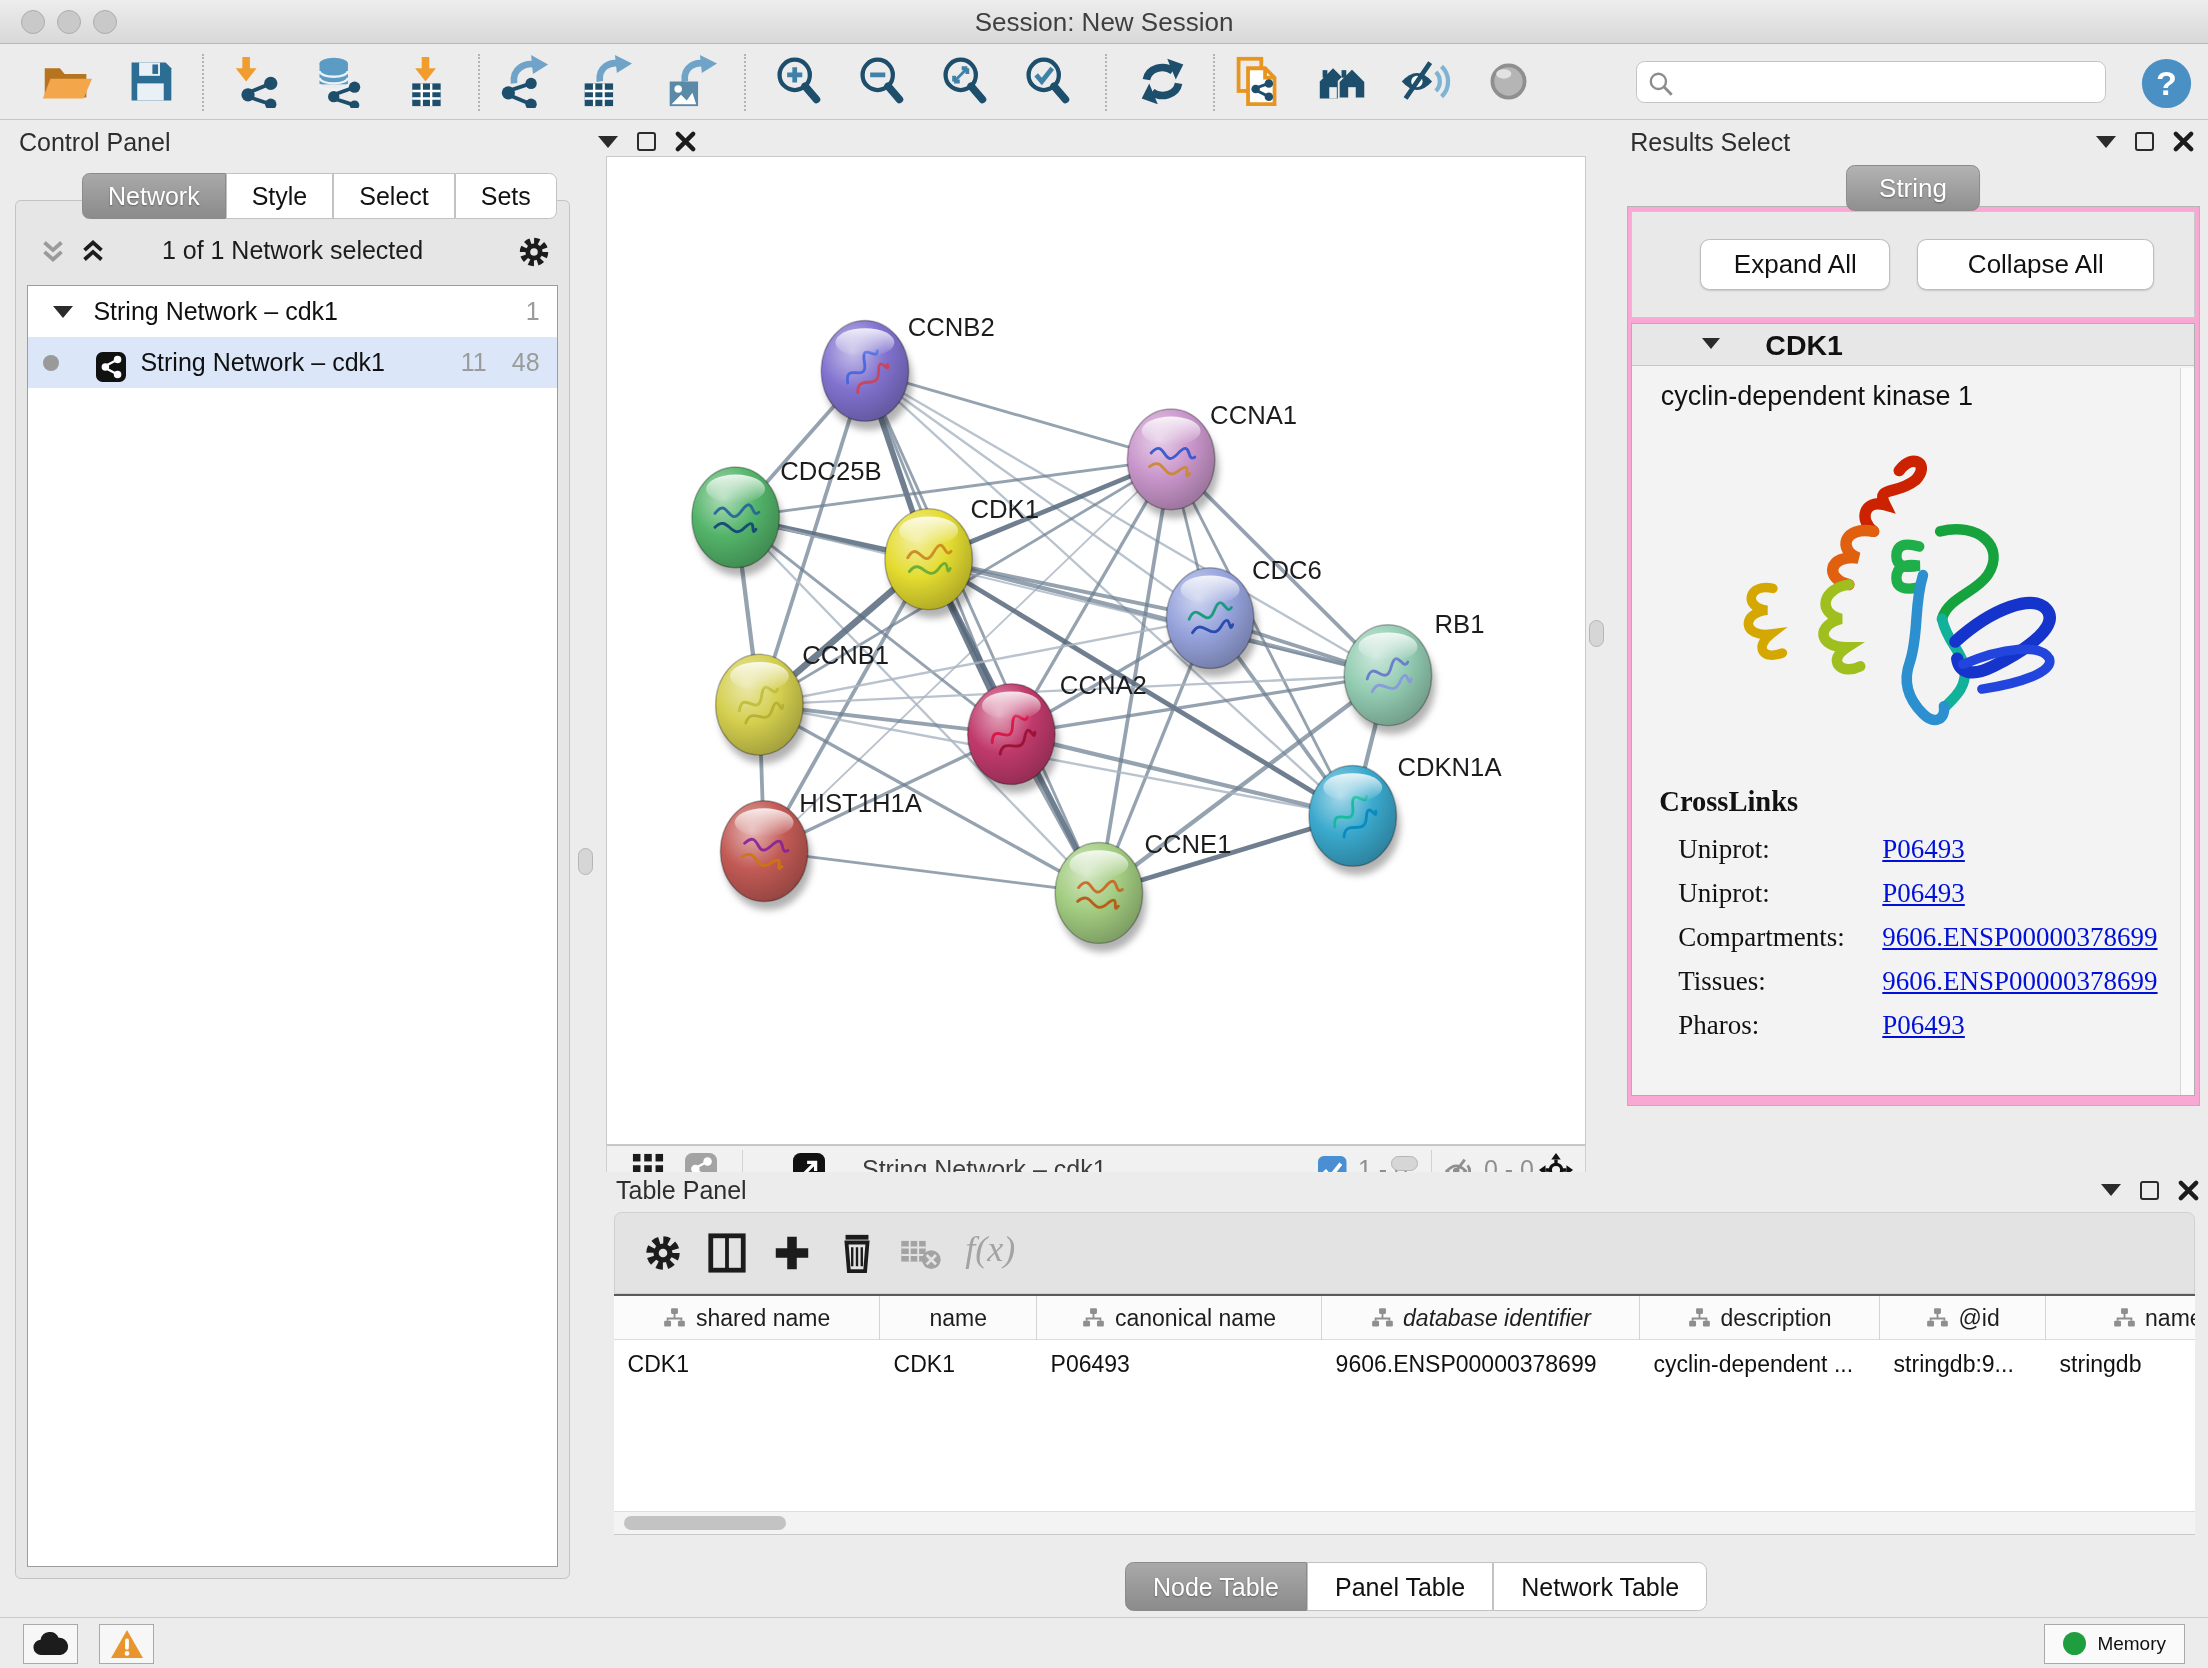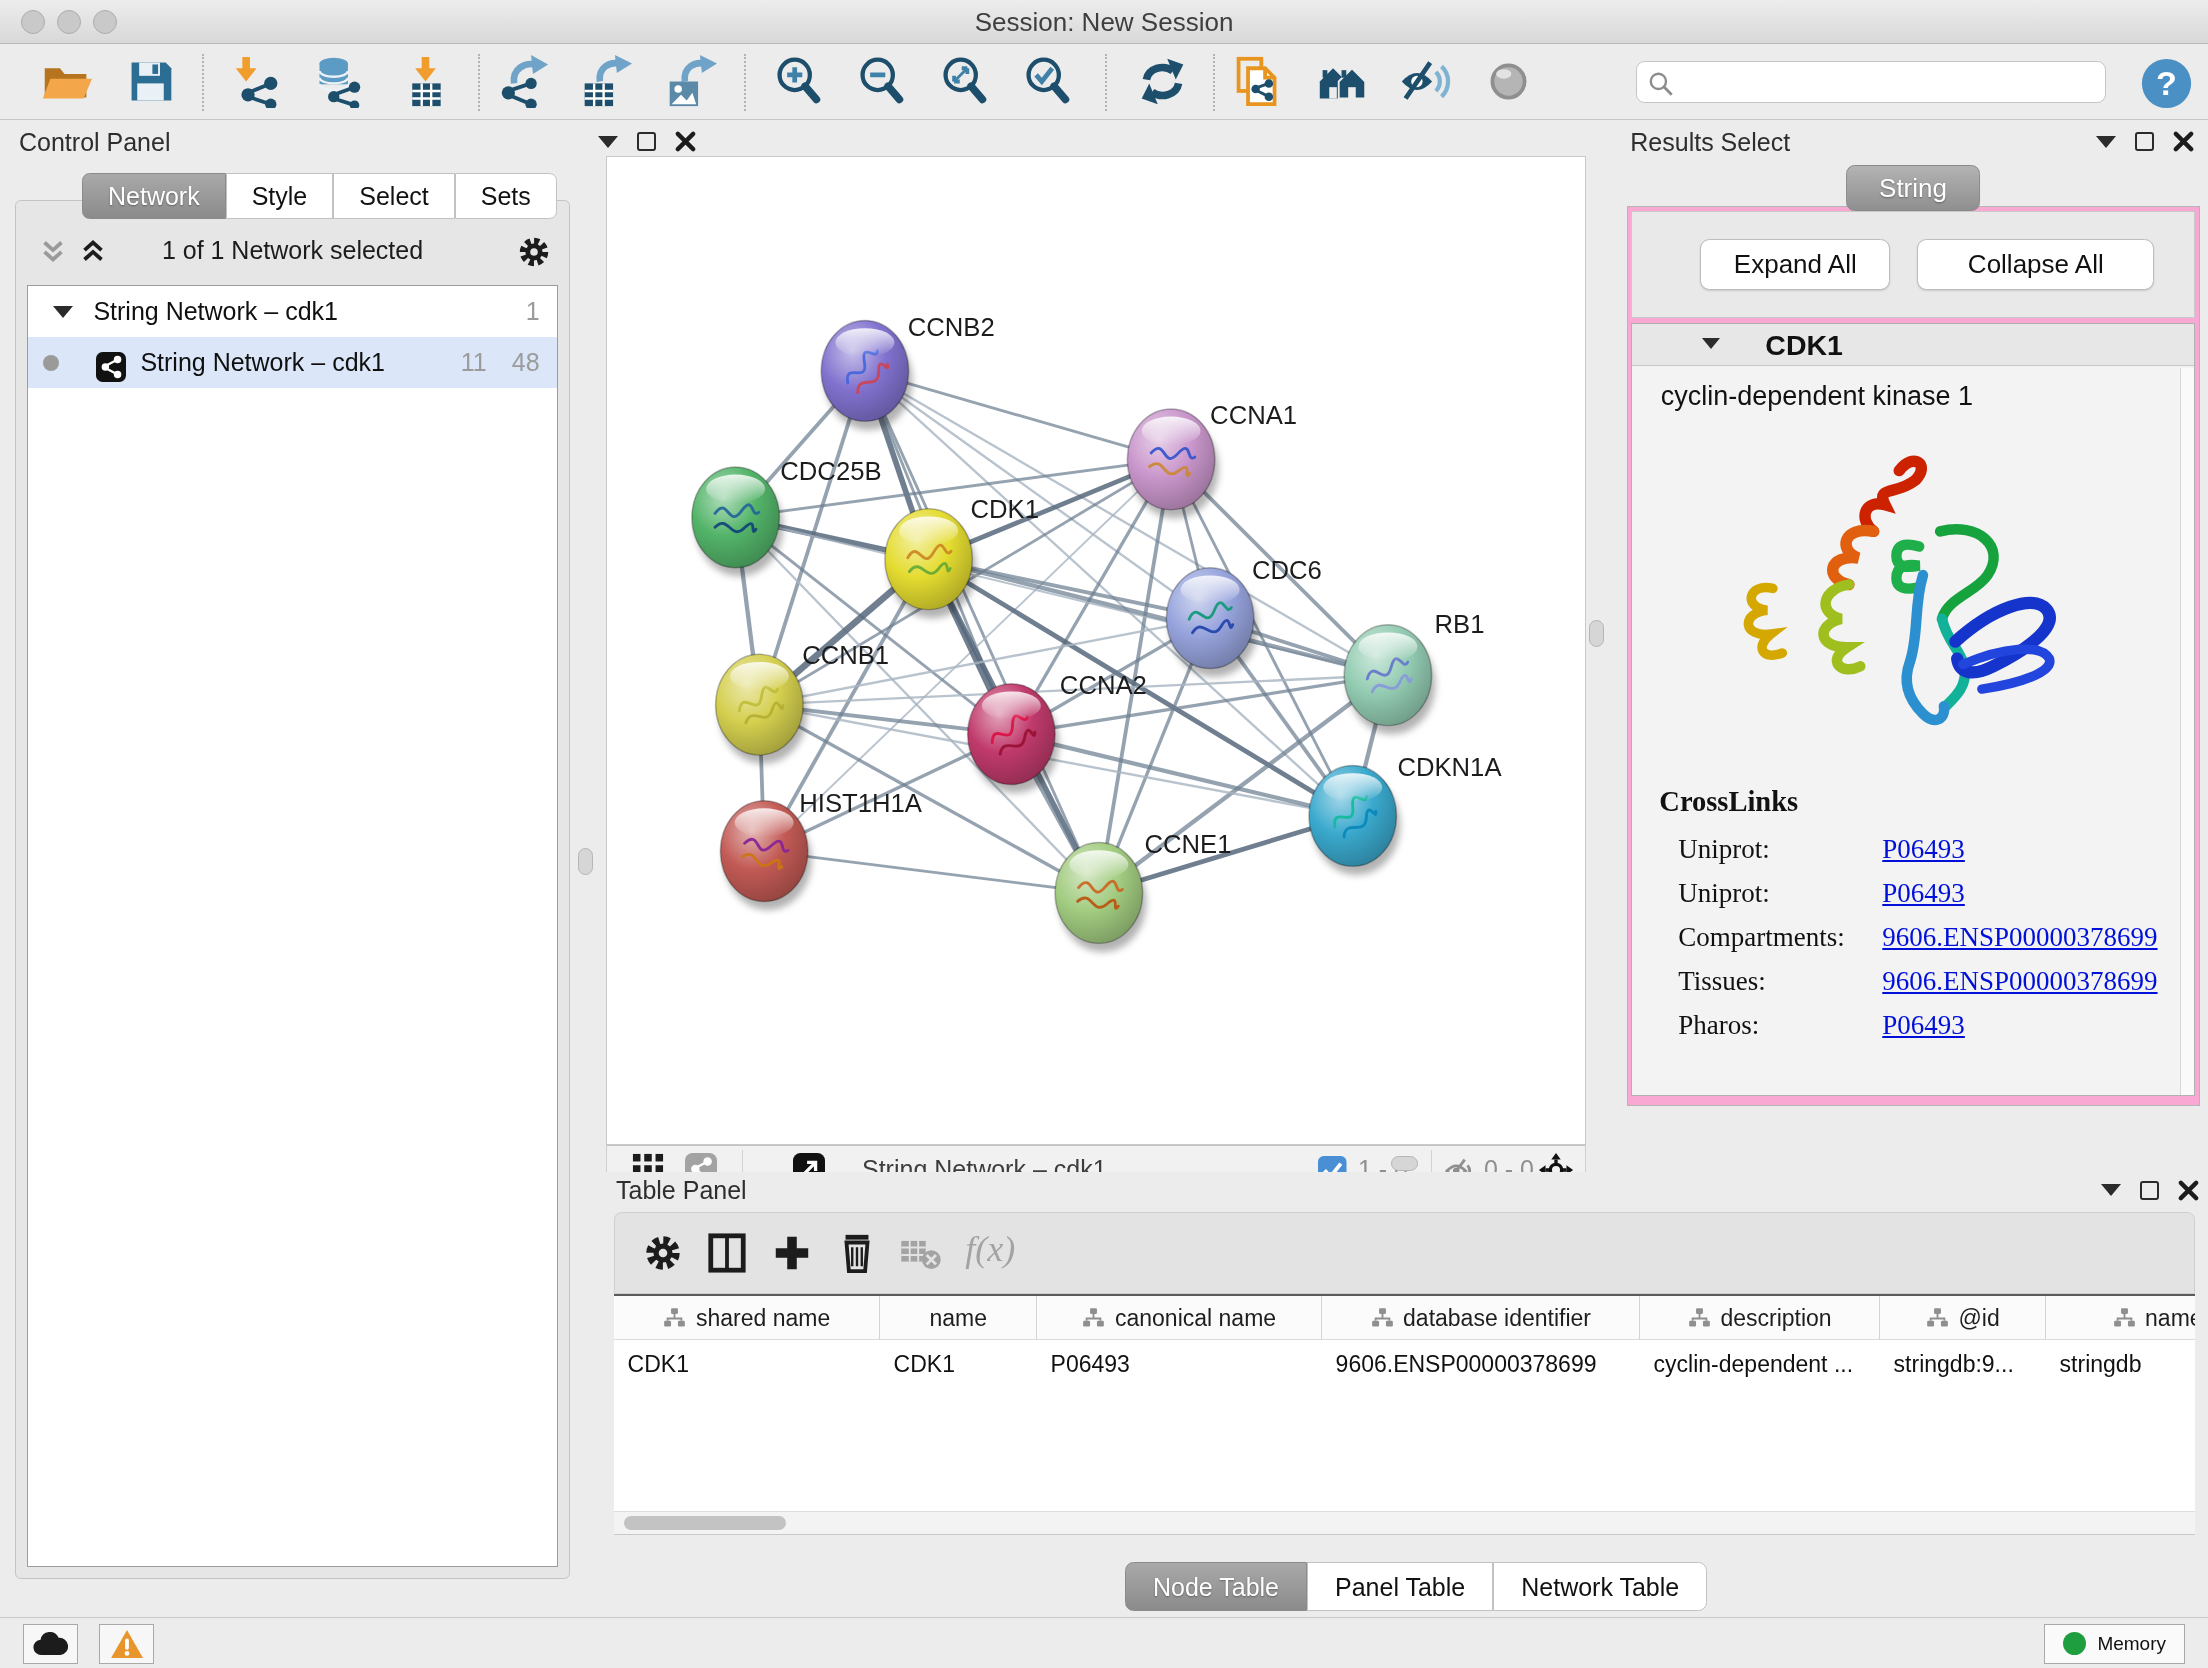--- a/index.html
+++ b/index.html
@@ -749,21 +749,21 @@
           </div>
           <div class="th" style="width: 285px;">
             <svg width="23" height="23" viewBox="0 0 20 20">
               <rect x="7" y="1" width="6" height="5" rx="1" fill="#8f8f8f"></rect>
               <rect x="1" y="12" width="6" height="5" rx="1" fill="#8f8f8f"></rect>
               <rect x="13" y="12" width="6" height="5" rx="1" fill="#8f8f8f"></rect>
               <path d="M10 6v4M4 12v-2h12v2" stroke="#8f8f8f" stroke-width="1.6" fill="none"></path>
             </svg>
             <span>canonical name</span>
           </div>
-          <div class="th" style="width: 318px;">
+          <div class="th" style="width: 318px; font-style: italic;">
             <svg width="23" height="23" viewBox="0 0 20 20">
               <rect x="7" y="1" width="6" height="5" rx="1" fill="#8f8f8f"></rect>
               <rect x="1" y="12" width="6" height="5" rx="1" fill="#8f8f8f"></rect>
               <rect x="13" y="12" width="6" height="5" rx="1" fill="#8f8f8f"></rect>
               <path d="M10 6v4M4 12v-2h12v2" stroke="#8f8f8f" stroke-width="1.6" fill="none"></path>
             </svg>
             <span>database identifier</span>
           </div>
           <div class="th" style="width: 240px;">
             <svg width="23" height="23" viewBox="0 0 20 20">

